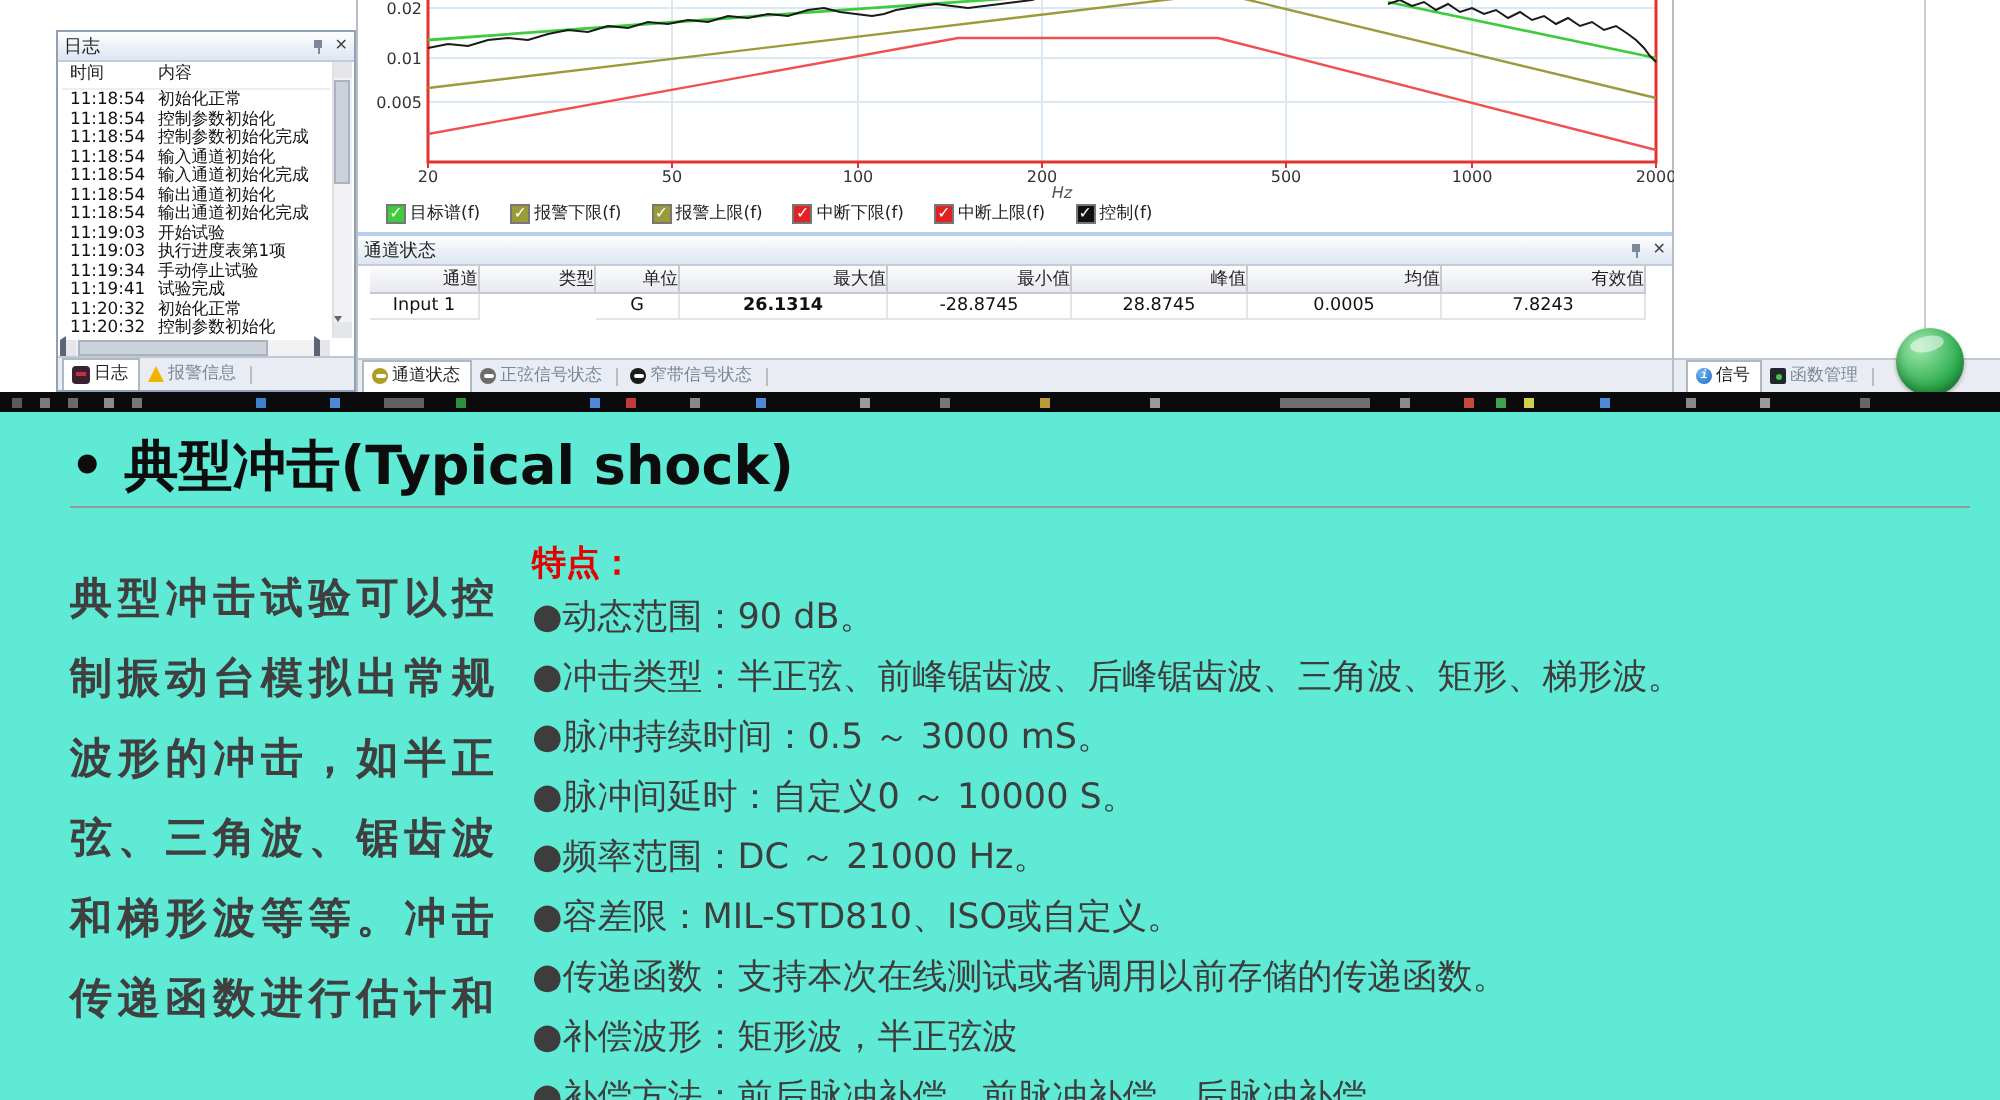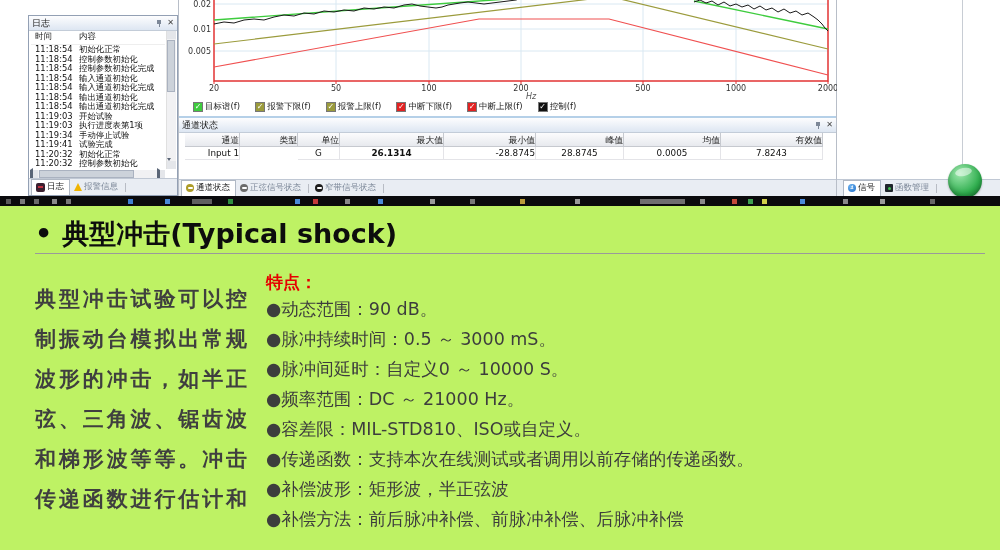--- a/index.html
+++ b/index.html
@@ -74,21 +74,21 @@
     background:radial-gradient(circle at 35% 28%,#9fe8ae,#2fae4e 62%,#157f33);
     box-shadow:inset 0 -3px 5px rgba(0,0,0,.25),0 1px 2px rgba(0,0,0,.3);}
   .go-btn::after{content:'';position:absolute;left:7px;top:4px;width:17px;height:8px;border-radius:50%;
     background:rgba(255,255,255,.5);transform:rotate(-12deg);}
 
   
   .taskbar{position:absolute;left:0;top:196px;width:1000px;height:10px;background:#0b0b0d;}
   .tb-dot{position:absolute;top:2.5px;width:5px;height:5px;}
 
   
-  .doc{position:absolute;left:0;top:206px;width:1000px;height:344px;background:#bef264;overflow:hidden;}
+  .doc{position:absolute;left:0;top:206px;width:1000px;height:344px;background:#5eead4;overflow:hidden;}
   .heading{position:absolute;left:35px;top:13px;line-height:30px;font-size:27px;font-weight:bold;color:#0d0d0d;white-space:nowrap;}
   .heading .blt{margin-right:10px;}
   .heading-rule{position:absolute;left:35px;top:47px;width:950px;height:1px;background:#9a9a9a;}
   .left-col{position:absolute;left:35px;top:73px;width:212px;font-size:21px;color:#3f3f3f;}
   .para-line{height:40px;line-height:40px;text-align:justify;text-align-last:justify;white-space:nowrap;font-weight:bold;}
   .feat-title{position:absolute;left:266px;top:66px;line-height:20px;font-size:17px;font-weight:bold;color:#e60000;}
   .features{position:absolute;left:266px;top:88px;width:730px;font-size:17.5px;color:#3d3d3d;line-height:30px;}
   .feat-line{white-space:nowrap;height:30px;}
 </style>
 </head>
@@ -258,25 +258,25 @@
           <span class="th" style="width: 55px;">通道</span>
           <span class="th" style="width: 58px;">类型</span>
           <span class="th" style="width: 42px;">单位</span>
           <span class="th" style="width: 104px;">最大值</span>
           <span class="th" style="width: 92px;">最小值</span>
           <span class="th" style="width: 88px;">峰值</span>
           <span class="th" style="width: 97px;">均值</span>
           <span class="th" style="width: 102px;">有效值</span>
         </div>
       <div class="tbl-row">
-          <span class="td" style="width: 55px; text-align: right;">Input 1</span>
+          <span class="td" style="width: 55px;">Input 1</span>
           <span class="td td-sel" style="width: 58px;">控制</span>
           <span class="td" style="width: 42px;">G</span>
           <span class="td" style="width: 104px; font-weight: bold;">26.1314</span>
-          <span class="td" style="width: 92px; text-align: right;">-28.8745</span>
+          <span class="td" style="width: 92px;">-28.8745</span>
           <span class="td" style="width: 88px;">28.8745</span>
           <span class="td" style="width: 97px;">0.0005</span>
           <span class="td" style="width: 102px;">7.8243</span>
         </div>
     </div>
     <div class="tabbar main-tabs">
       <span class="tab active">
         <span class="ico-ring ring-olive"></span>
         <span>通道状态</span>
       </span>
@@ -348,20 +348,21 @@
       <div class="para-line">典型冲击试验可以控</div>
       <div class="para-line">制振动台模拟出常规</div>
       <div class="para-line">波形的冲击，如半正</div>
       <div class="para-line">弦、三角波、锯齿波</div>
       <div class="para-line">和梯形波等等。冲击</div>
       <div class="para-line">传递函数进行估计和</div>
     </div>
   <div class="feat-title">特点：</div>
   <div class="features">
       <div class="feat-line">●动态范围：90 dB。</div>
+      <div class="feat-line">●冲击类型：半正弦、前峰锯齿波、后峰锯齿波、三角波、矩形、梯形波。</div>
       <div class="feat-line">●脉冲持续时间：0.5 ～ 3000 mS。</div>
       <div class="feat-line">●脉冲间延时：自定义0 ～ 10000 S。</div>
       <div class="feat-line">●频率范围：DC ～ 21000 Hz。</div>
       <div class="feat-line">●容差限：MIL-STD810、ISO或自定义。</div>
       <div class="feat-line">●传递函数：支持本次在线测试或者调用以前存储的传递函数。</div>
       <div class="feat-line">●补偿波形：矩形波，半正弦波</div>
       <div class="feat-line">●补偿方法：前后脉冲补偿、前脉冲补偿、后脉冲补偿</div>
     </div>
 </div>
 

